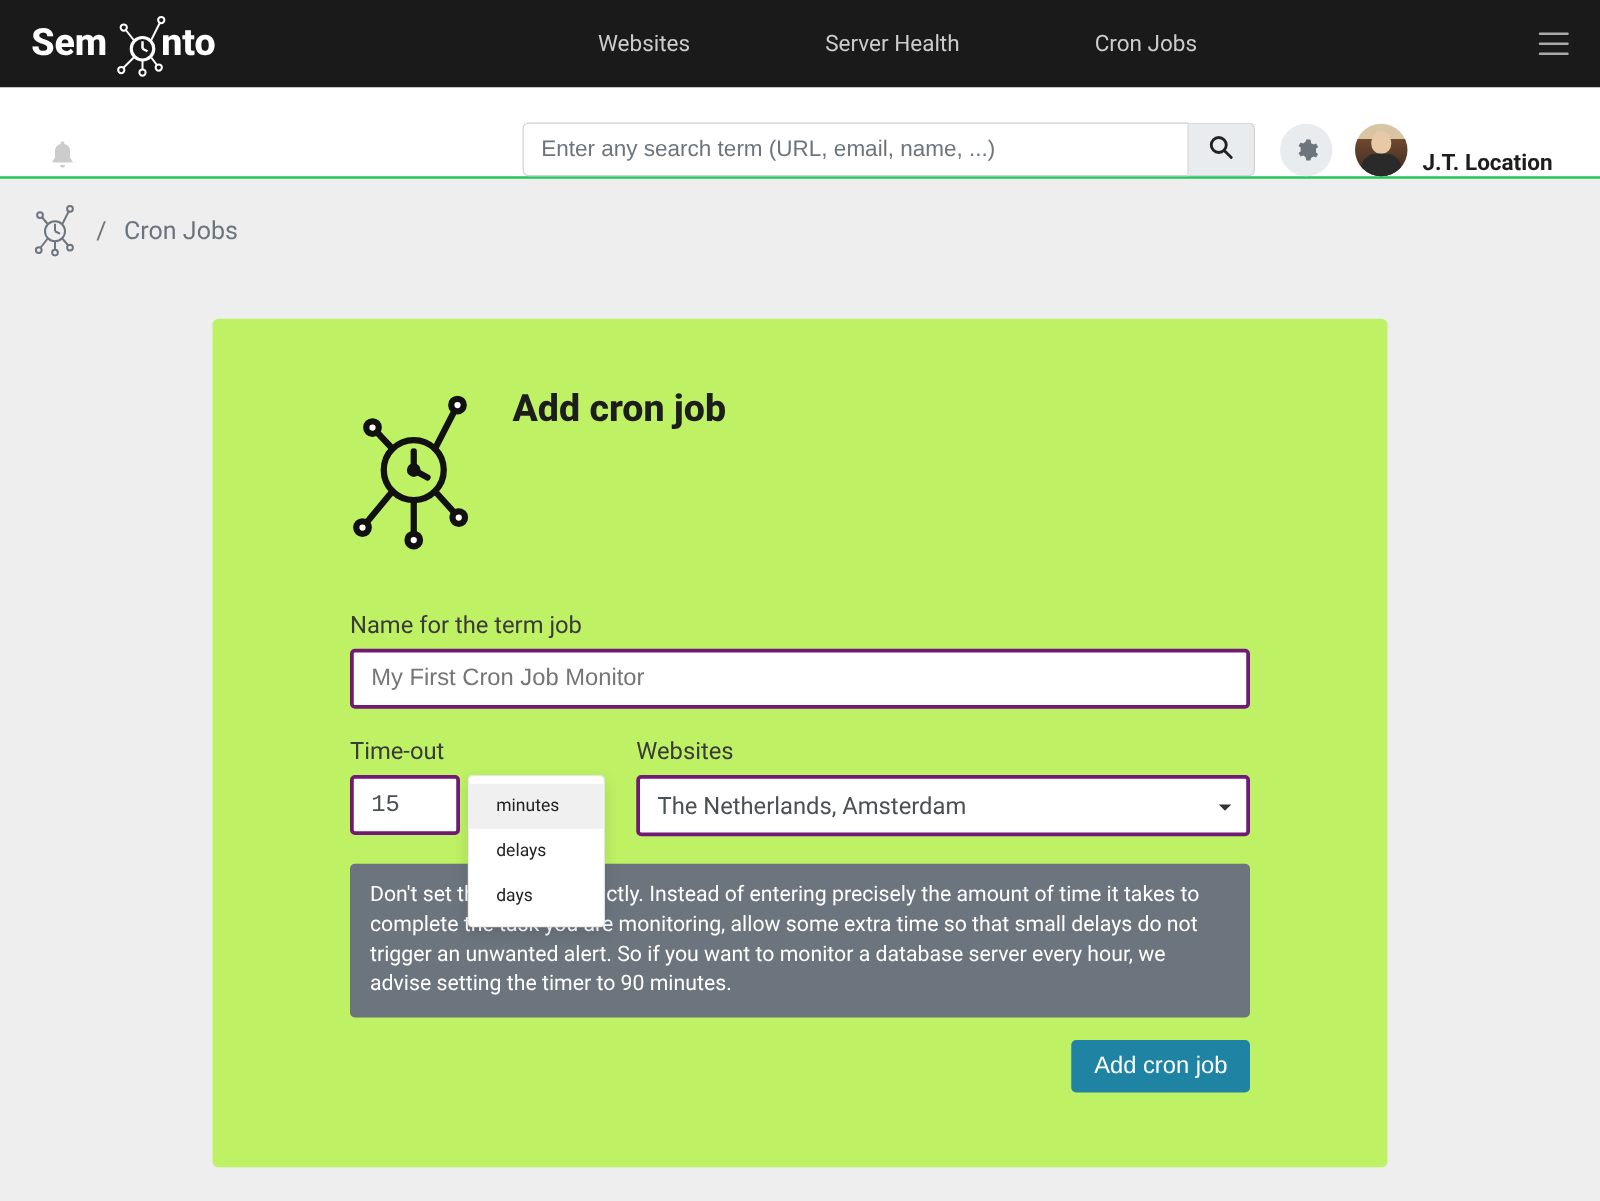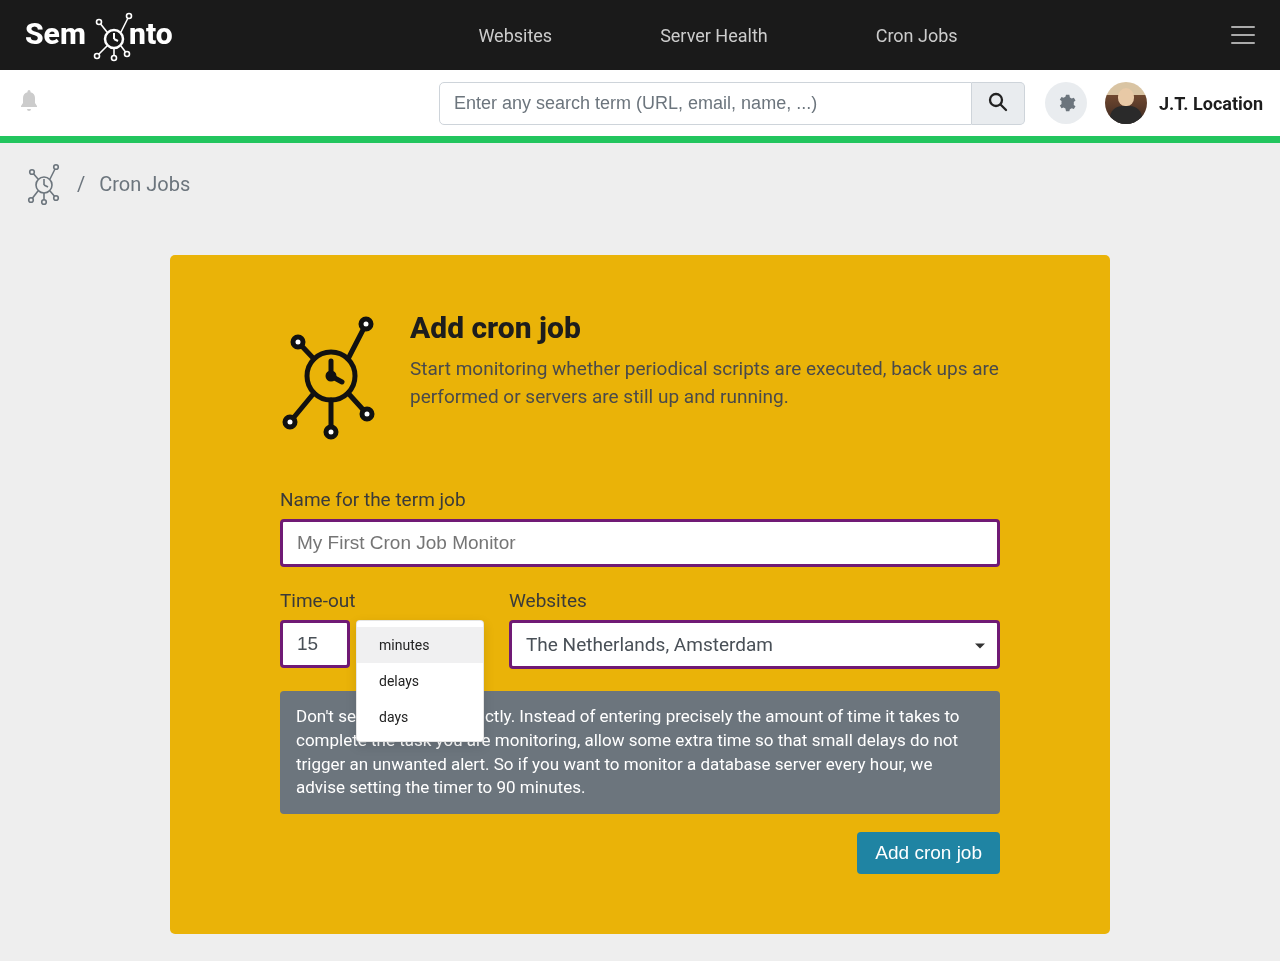--- a/index.html
+++ b/index.html
@@ -31,23 +31,23 @@
       cursor: pointer;
       margin-left: 20px;
     }
     .hamburger span { height: 2px; background: #aaa; border-radius: 1px; }
 
     
     .subheader {
       background: #fff;
       height: 73px;
       display: flex;
-      align-items: center;
-      padding: 0 17px;
-      border-bottom: 7px solid #22c55e;
+      align-items: flex-end;
+      padding: 0 38px;
+      border-bottom: 2px solid #22c55e;
     }
     .bell-icon { color: #ccc; margin-right: 20px; }
     .search-group {
       display: flex;
       margin-left: auto;
       margin-right: 20px;
       width: 586px;
     }
     .search-input {
       flex: 1;
@@ -105,21 +105,21 @@
       display: flex; align-items: center;
       padding: 18px 25px;
       gap: 14px;
     }
     .breadcrumb svg { color: #6c757d; }
     .breadcrumb .sep { color: #6c757d; font-size: 20px; }
     .breadcrumb .crumb { color: #6c757d; font-size: 20px; }
 
     
     .card {
-      background: #eab308;
+      background: #bef264;
       width: 940px;
       margin: 30px auto 0;
       border-radius: 5px;
       padding: 55px 110px 60px;
       position: relative;
     }
     .card-header { display: flex; gap: 28px; margin-bottom: 40px; }
     .card-icon { width: 102px; flex-shrink: 0; margin-top: 4px; }
     .card-title { font-size: 30px; font-weight: 800; color: #1d1d1d; margin-bottom: 10px; }
     .card-desc { font-size: 19px; color: #4a4a4a; line-height: 1.45; }
@@ -131,21 +131,21 @@
       border: 3px solid #701a75;
       border-radius: 4px;
       padding: 10px 14px;
       font-size: 19px;
       color: #495057;
       background: #fff;
     }
     .form-row { display: flex; gap: 29px; }
     .timeout-col { width: 200px; }
     .timeout-inputs { display: flex; gap: 6px; }
-    .timeout-num { width: 70px; }
+    .timeout-num { width: 88px; font-family: Liberation Mono, monospace; }
     .timeout-unit-wrap { position: relative; flex: 1; }
     .location-col { flex: 1; }
     .select-wrap { position: relative; }
     .chev { position: absolute; right: 14px; top: 50%; transform: translateY(-50%); pointer-events: none; color: #333; }
 
     .dropdown-menu {
       position: absolute;
       top: 0; left: 0; right: -4px;
       background: #fff;
       border: 1px solid rgba(0,0,0,0.1);
@@ -283,21 +283,20 @@
             <circle cx="10" cy="108" r="5" fill="#fff"></circle>
           <line x1="51" y1="86" x2="51" y2="118"></line>
             <circle cx="51" cy="118" r="5" fill="#fff"></circle>
           <line x1="68" y1="79" x2="87" y2="100"></line>
             <circle cx="87" cy="100" r="5" fill="#fff"></circle>
         </g>
       </svg>
     </div>
     <div>
       <h1 class="card-title">Add cron job</h1>
-      <p class="card-desc">Start monitoring whether periodical scripts are executed, back ups are performed or servers are still up and running.</p>
     </div>
   </div>
 
   <div class="form-group">
     <label class="form-label">Name for the term job</label>
     <input class="form-input" type="text" placeholder="My First Cron Job Monitor" style="">
   </div>
 
   <div class="form-row form-group">
     <div class="timeout-col">

